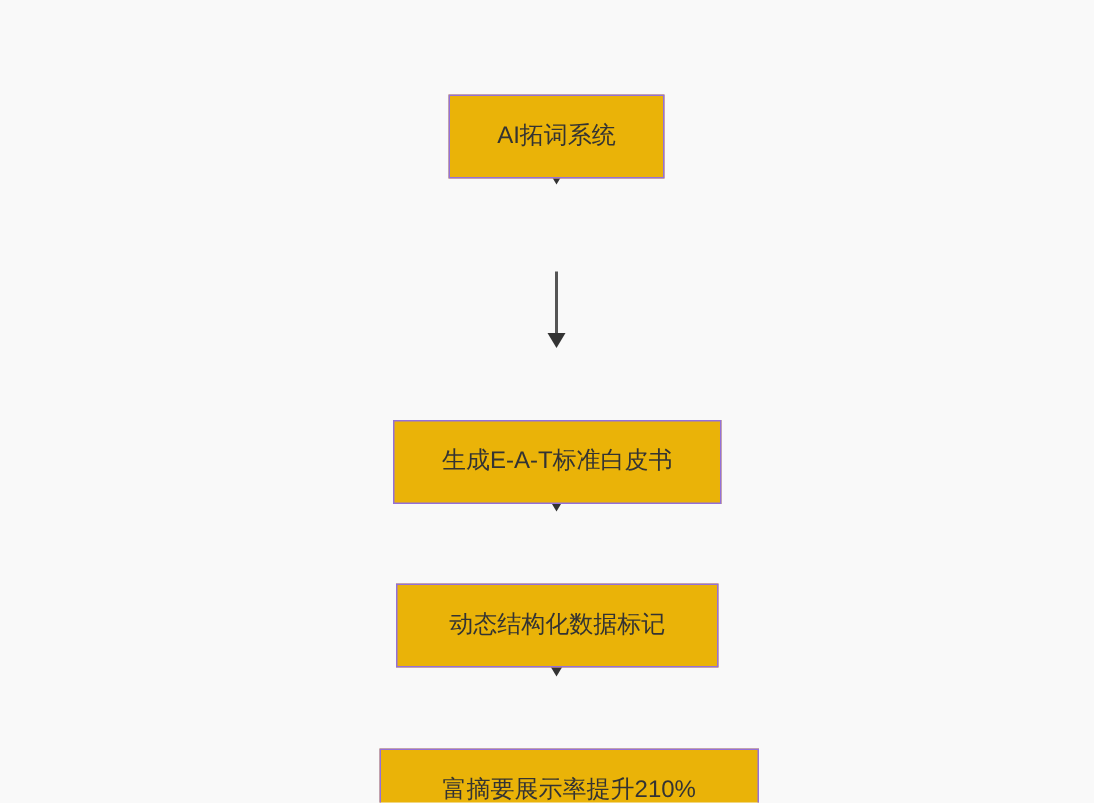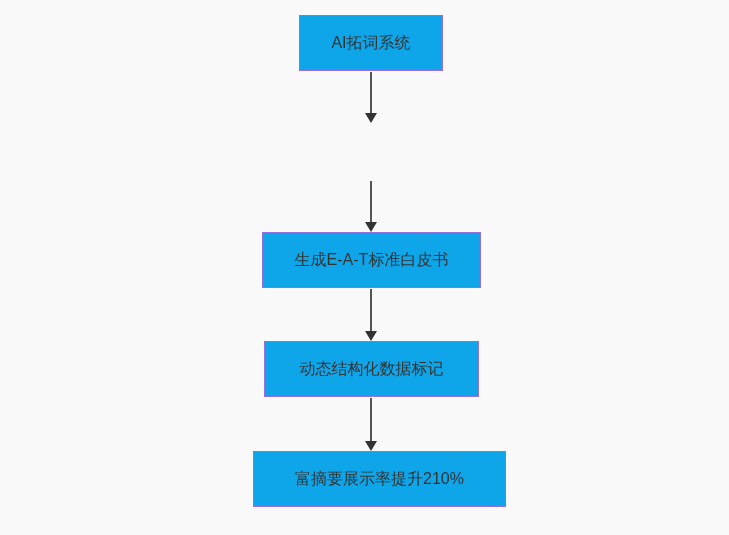--- a/index.html
+++ b/index.html
@@ -20,29 +20,30 @@
     position: absolute;
     left: 0;
     top: 0;
     width: 729px;
     height: 535px;
     pointer-events: none;
   }
   .node {
     position: absolute;
     box-sizing: border-box;
-    background: #0ea5e9;
+    background: #eab308;
     border: 1.5px solid #9370db;
     display: flex;
     align-items: center;
     justify-content: center;
     text-align: center;
     color: #333333;
     font-size: 16px;
     line-height: 1.2;
+    margin-top: 48px;
   }
   .node span { white-space: nowrap; }
   .n1 { left: 299px; top: 15px;  width: 144px; height: 56px; }
   .n2 { left: 275px; top: 123px; width: 192px; height: 57px; }
   .n3 { left: 262px; top: 232px; width: 219px; height: 56px; }
   .n4 { left: 264px; top: 341px; width: 215px; height: 56px; }
   .n5 { left: 253px; top: 451px; width: 253px; height: 56px; }
   .edge-line { stroke: #555555; stroke-width: 2; }
   .edge-head { fill: #333333; }
 </style>

